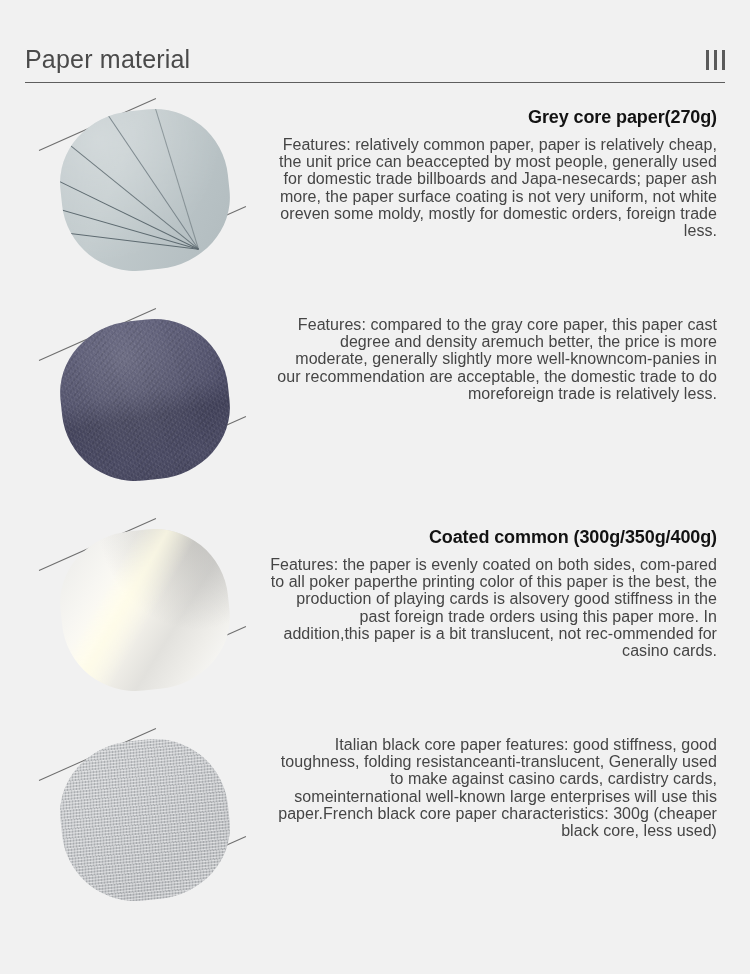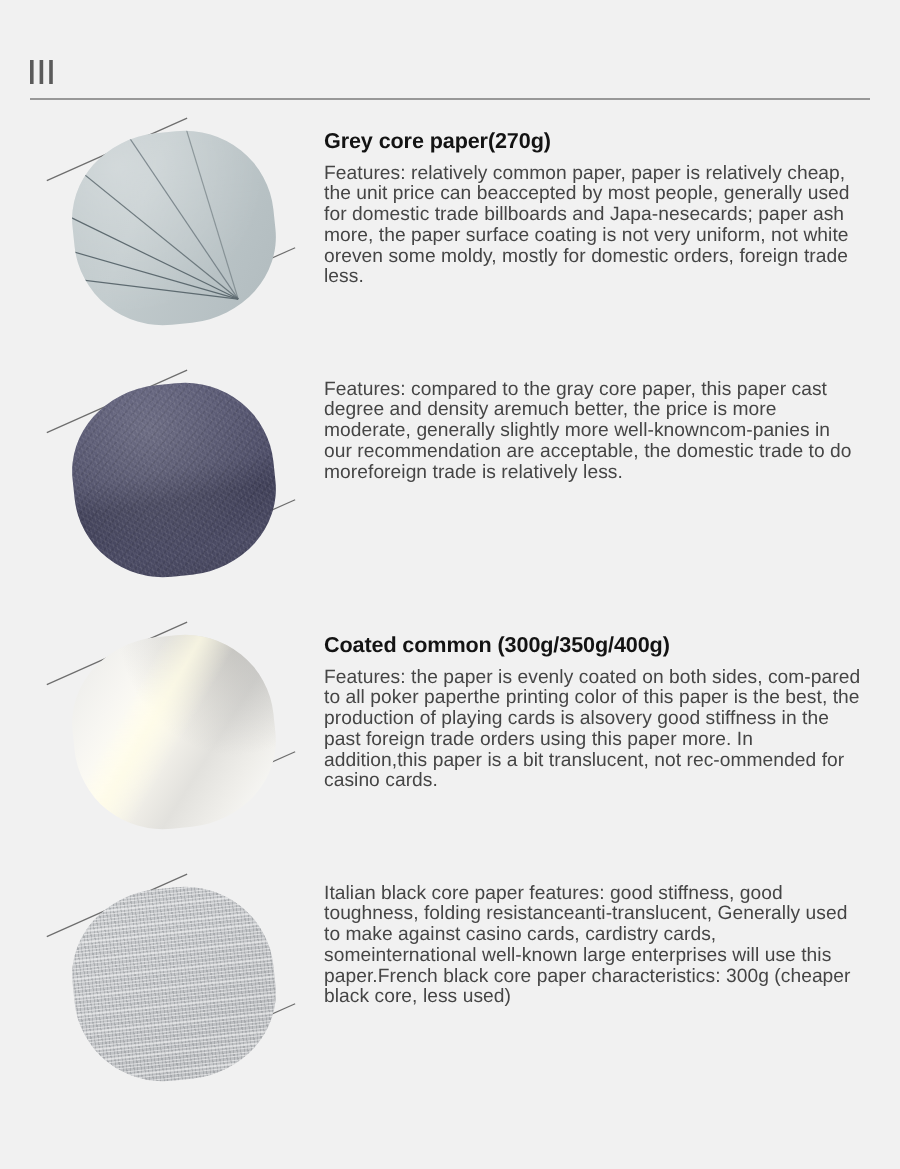--- a/index.html
+++ b/index.html
@@ -66,20 +66,21 @@
   
   .items {
     position: relative;
     padding: 0 25px;
   }
   .item {
     position: relative;
     display: flex;
     align-items: flex-start;
     height: 210px;
+    text-align: right;
   }
 
   .figure {
     position: relative;
     width: 245px;
     min-width: 245px;
     height: 210px;
     overflow: hidden;
   }
 
@@ -220,20 +221,21 @@
     letter-spacing: 0.05px;
   }
 </style>
 </head>
 <body>
 
 <div class="page">
 
   <div class="header">
     <div class="header-row">
+      <div class="page-title">Paper material</div>
       <div class="bars-icon">
         <i></i>
         <i></i>
         <i></i>
       </div>
     </div>
     <div class="header-rule"></div>
   </div>
 
   <div class="items">

